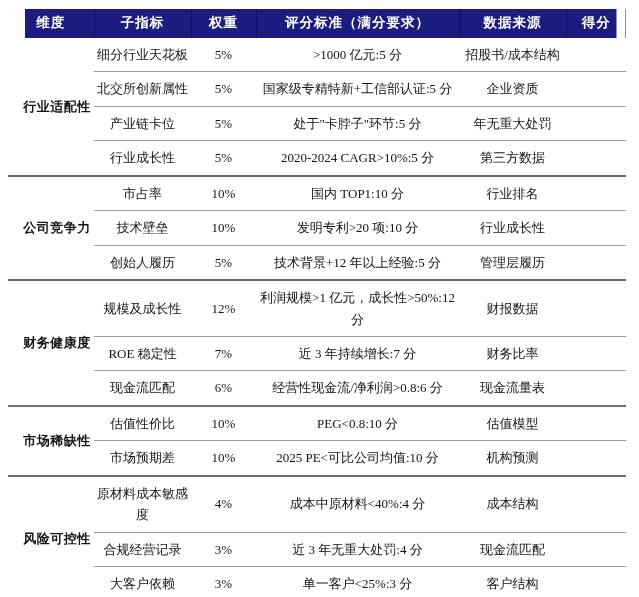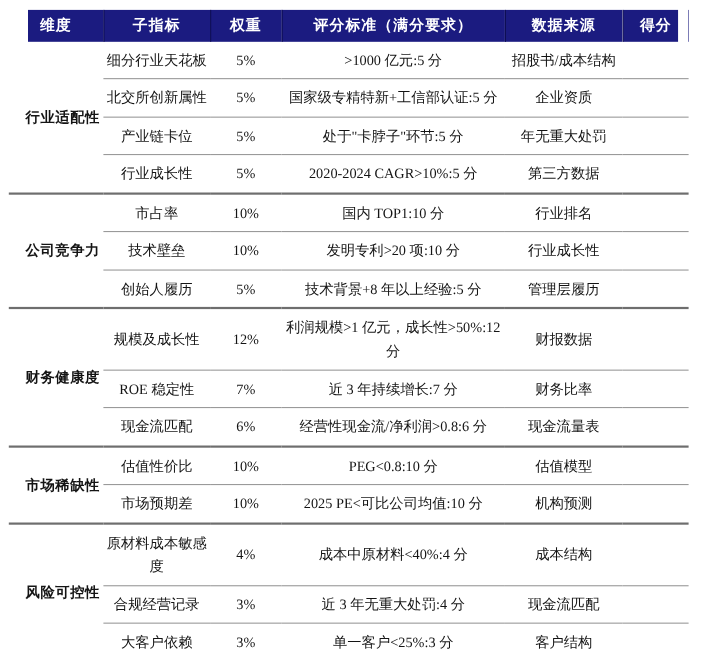--- a/index.html
+++ b/index.html
@@ -133,21 +133,21 @@
         <tr class="inner">
           <td>技术壁垒</td>
           <td>10%</td>
           <td>发明专利&gt;20 项:10 分</td>
           <td>行业成长性</td>
           <td></td>
         </tr>
         <tr class="inner">
           <td>创始人履历</td>
           <td>5%</td>
-          <td>技术背景+8 年以上经验:5 分</td>
+          <td>技术背景+12 年以上经验:5 分</td>
           <td>管理层履历</td>
           <td></td>
         </tr>
         <tr class="group-first">
           <td class="dim" rowspan="3">财务健康度</td>
           <td>规模及成长性</td>
           <td>12%</td>
           <td>利润规模&gt;1 亿元，成长性&gt;50%:12 分</td>
           <td>财报数据</td>
           <td></td>

